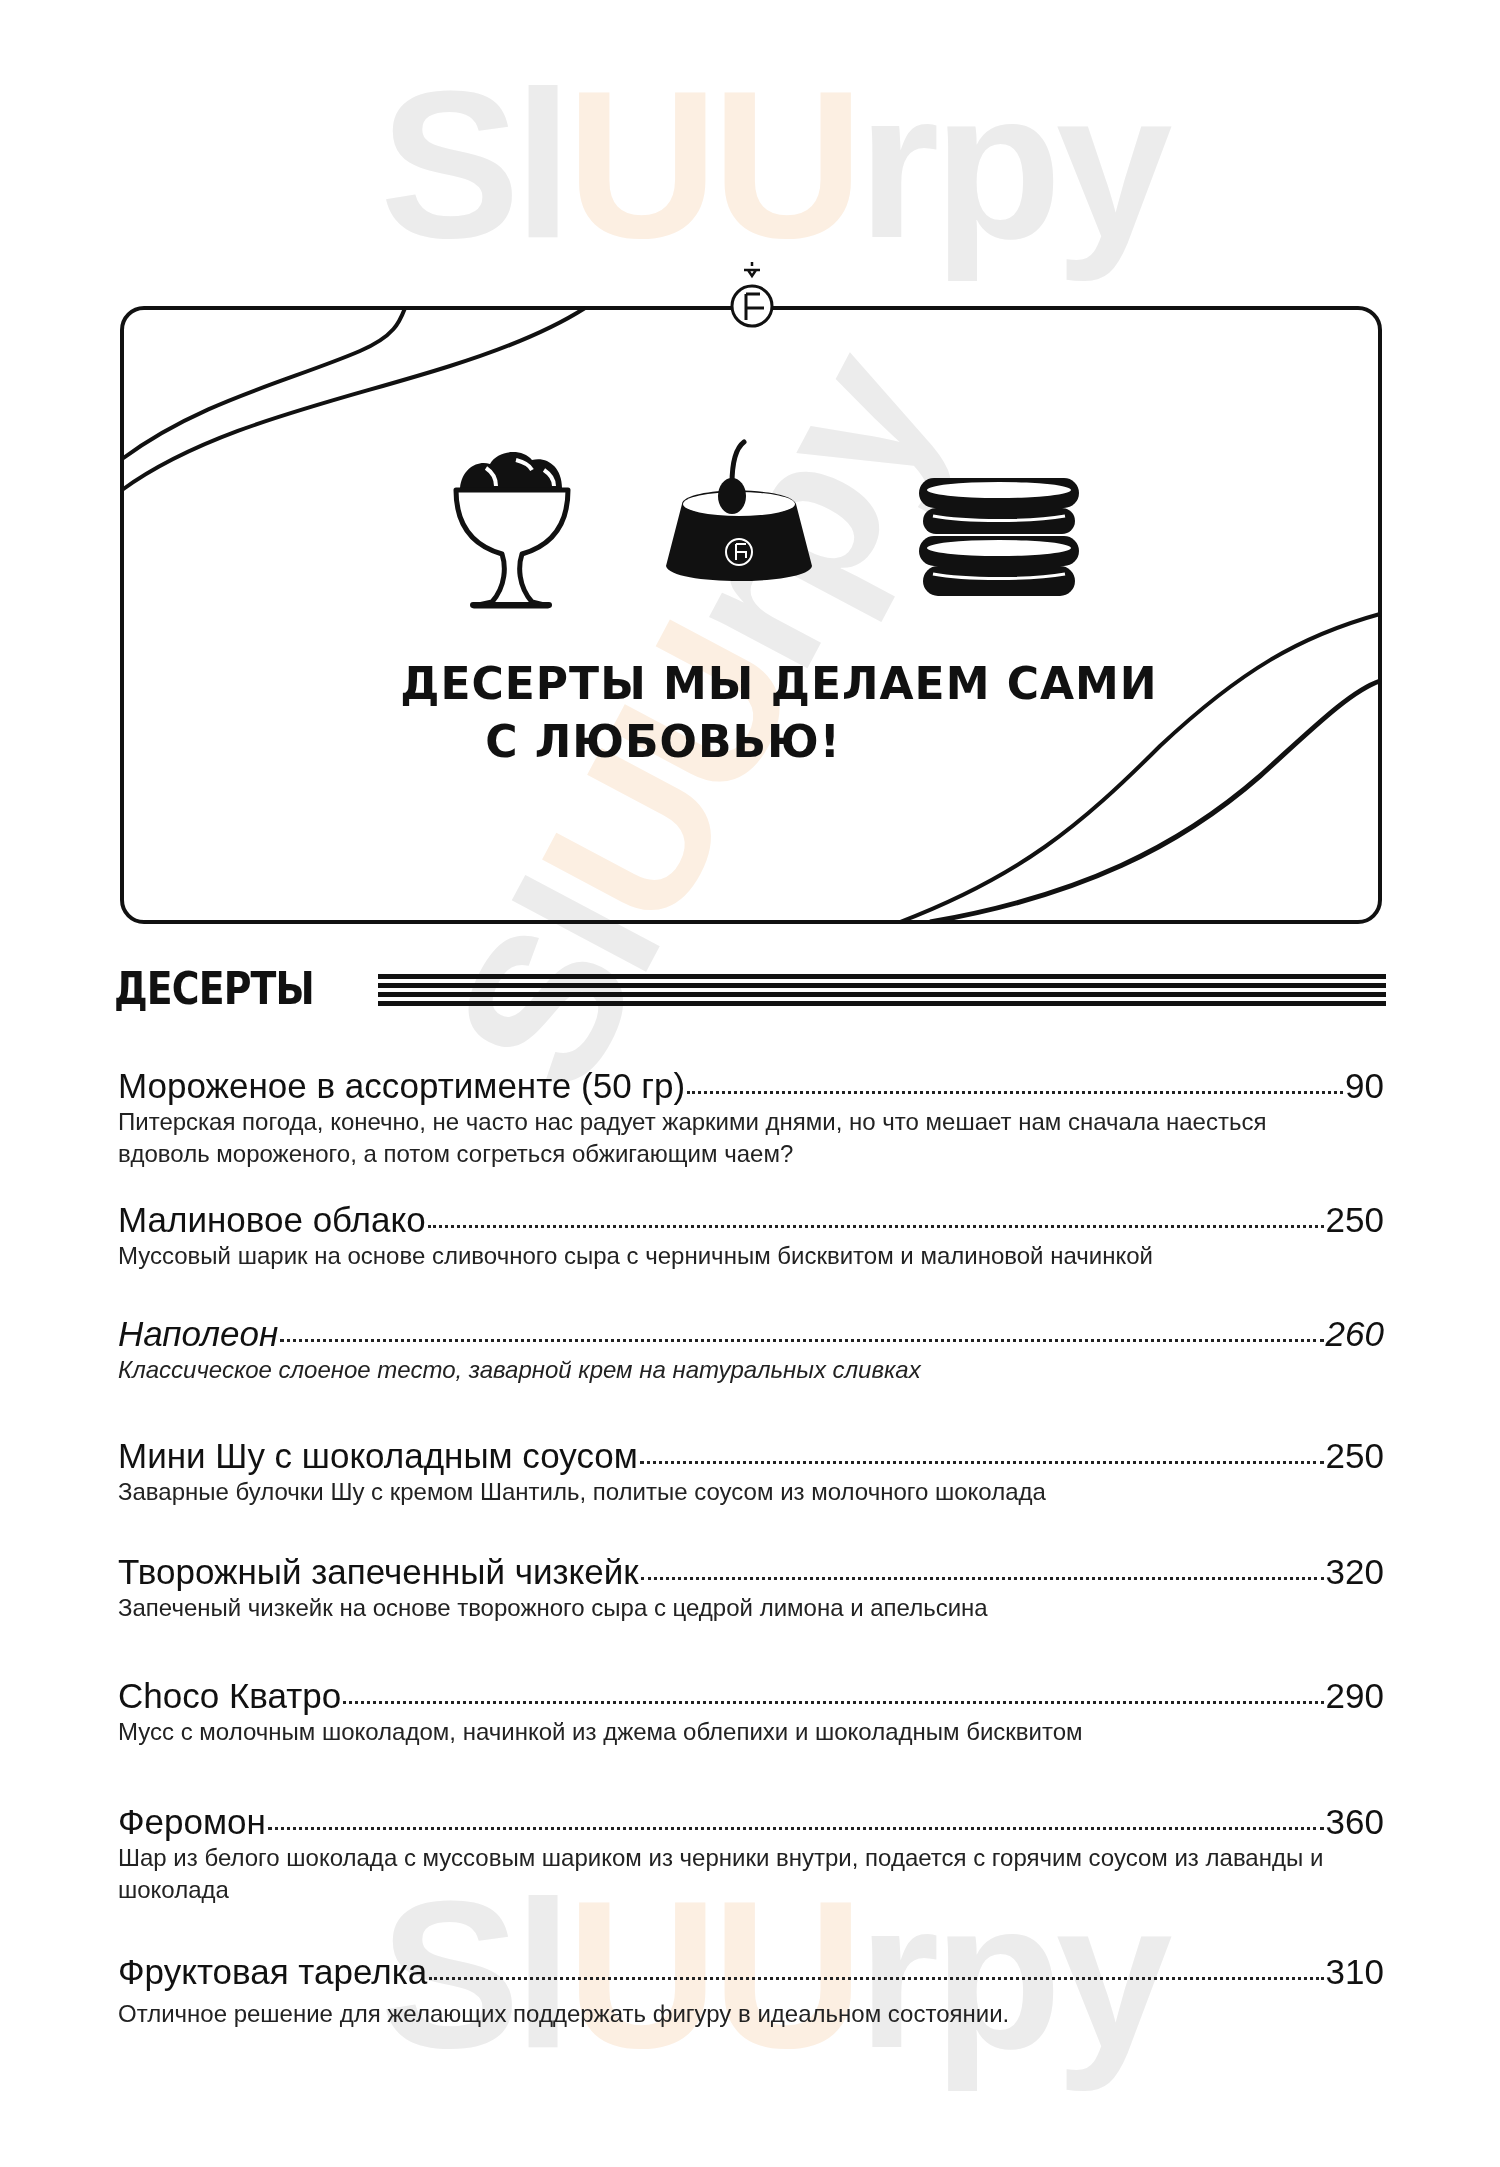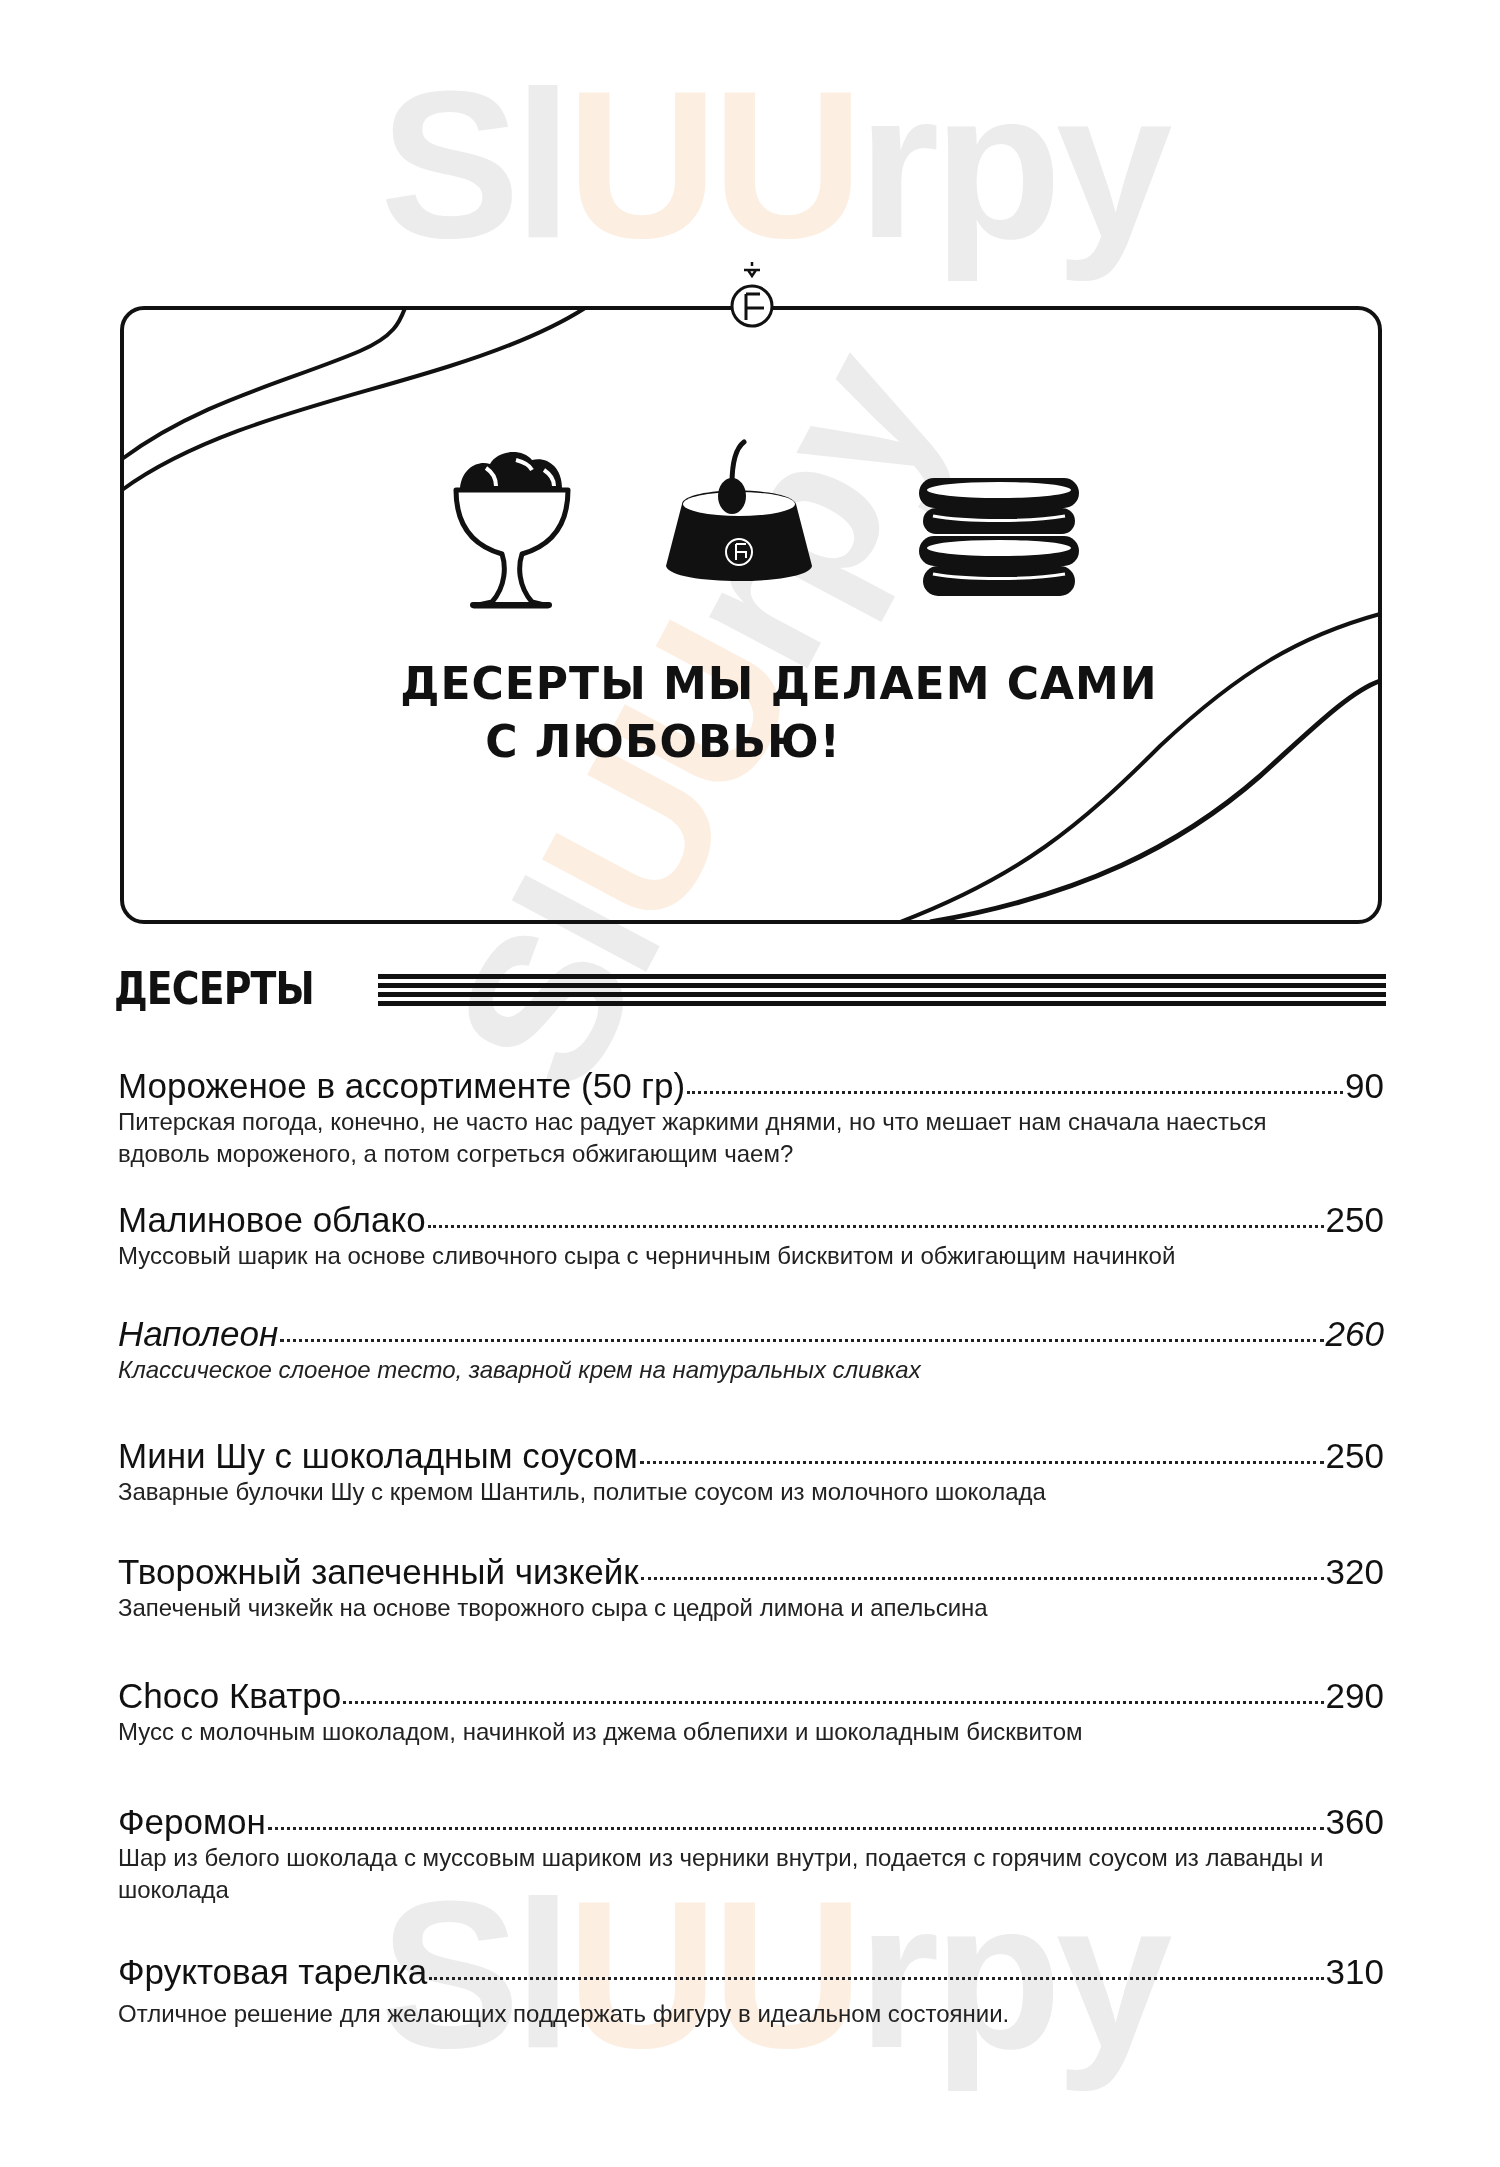--- a/index.html
+++ b/index.html
@@ -128,21 +128,21 @@
     </div>
     <div class="item-desc">Питерская погода, конечно, не часто нас радует жаркими днями, но что мешает нам сначала наесться вдоволь мороженого, а потом согреться обжигающим чаем?</div>
   </div>
 
   <div class="item" style="top:134px;">
     <div class="item-row">
       <span class="item-name">Малиновое облако</span>
       <span class="leader"></span>
       <span class="item-price">250</span>
     </div>
-    <div class="item-desc">Муссовый шарик на основе сливочного сыра с черничным бисквитом и обжигающим начинкой</div>
+    <div class="item-desc">Муссовый шарик на основе сливочного сыра с черничным бисквитом и малиновой начинкой</div>
   </div>
 
   <div class="item" style="top:248px;font-style:italic;">
     <div class="item-row">
       <span class="item-name">Наполеон</span>
       <span class="leader"></span>
       <span class="item-price">260</span>
     </div>
     <div class="item-desc">Классическое слоеное тесто, заварной крем на натуральных сливках</div>
   </div>

